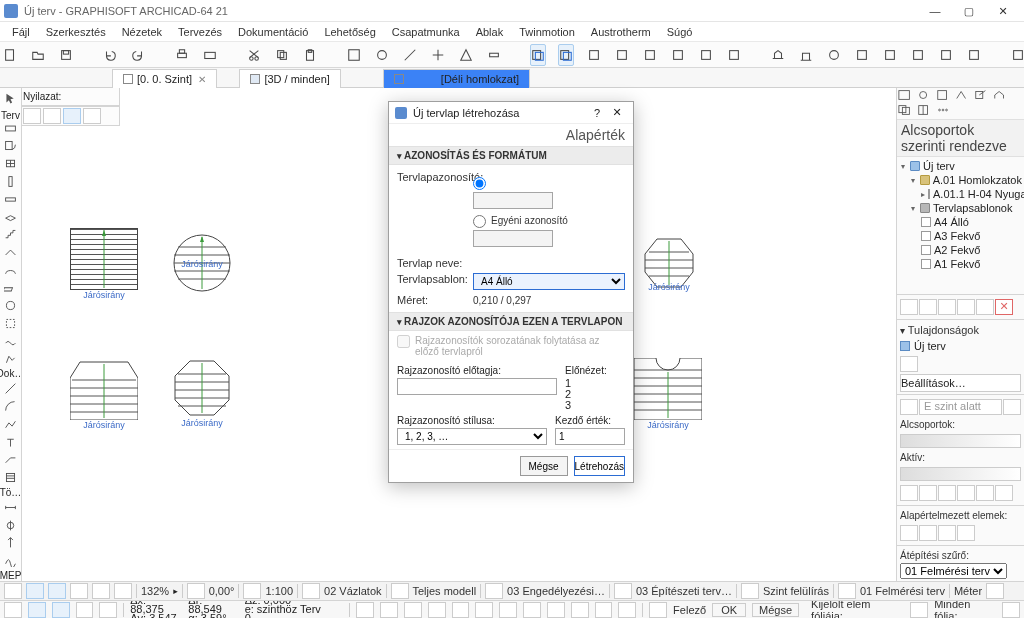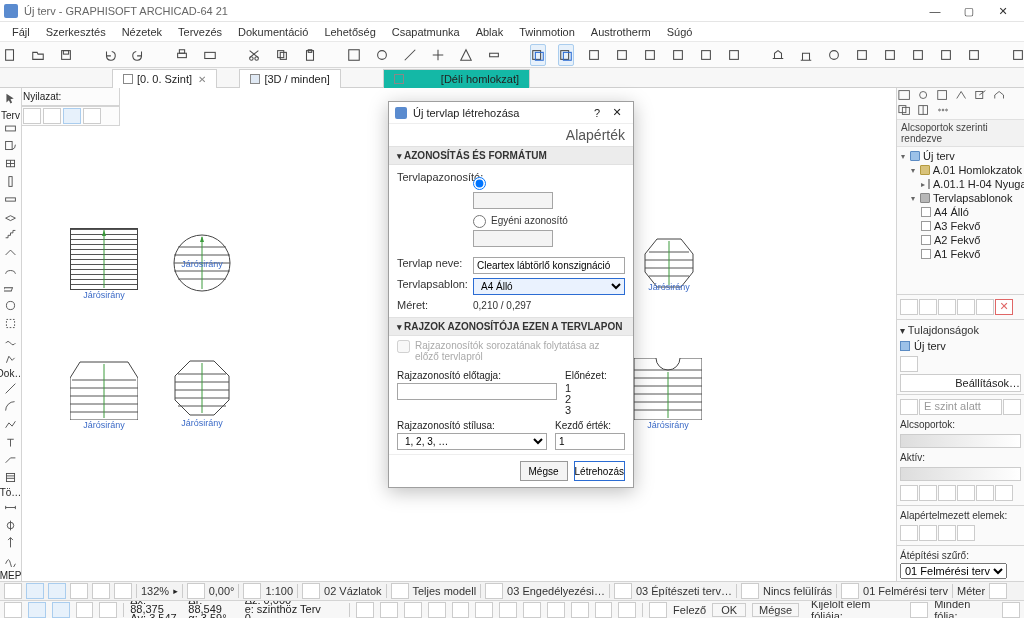--- a/index.html
+++ b/index.html
@@ -20,50 +20,50 @@
 .toolbar { height: 26px; background: #fbfbfb; border-bottom: 1px solid #d8d8d8; display: flex; align-items: center; padding: 0 2px; gap: 12px; overflow: hidden; }
 .tbtn { width: 22px; height: 22px; display:inline-flex; align-items:center; justify-content:center; border:1px solid transparent; border-radius:2px; }
 .tbtn svg { width: 14px; height: 14px; stroke:#4a4a4a; fill:none; stroke-width:1.2; }
 .tbtn.sel { background:#e7f1fb; border-color:#aacdee; }
 .tsep { width:1px; height:18px; background:#d0d0d0; margin:0 2px; }
 
 
 .tabs { height: 20px; background:#f7f7f7; border-bottom:1px solid #d0d0d0; display:flex; align-items:flex-start; }
 .tab { height:19px; padding:0 10px; display:flex; align-items:center; gap:4px; border:1px solid #d0d0d0; border-bottom:none; background:#fff; margin-left:2px; position:relative; top:1px; }
 .tab .xx { font-size:10px; color:#888; margin-left:2px;}
-.tab.active { background:#14b8a6;gap:37px; }
+.tab.active { background:#3b82f6;gap:37px; }
 .tab .ticon { width:10px;height:10px; border:1px solid #888; }
 
 
 .main { display:flex; height: calc(618px - 22px - 20px - 26px - 20px - 18px - 19px); }
 .leftbar { width:22px; background:#fcfcfc; border-right:1px solid #d4d4d4; display:flex; flex-direction:column; align-items:center; padding-top:2px; gap:1px; }
 .leftbar .lbl { font-size:10px; }
 .leftbar .tool { width:18px; height:17px; display:flex; align-items:center; justify-content:center; }
 .leftbar .tool svg { width:13px; height:13px; stroke:#4a4a4a; fill:none; stroke-width:1.1; }
 
 .canvas { flex:1; background:#fff; position:relative; overflow:hidden; }
 
 .rightpanel { width:128px; background:#fafafa; border-left:1px solid #d4d4d4; display:flex; flex-direction:column; }
 .rp-top-icons { height:32px; display:flex; flex-wrap:wrap; gap:1px; padding:1px; border-bottom:1px solid #e0e0e0; }
 .rp-top-icons .ic { width:18px;height:14px; }
 .rp-top-icons .ic svg{width:14px;height:12px;stroke:#555;fill:none;stroke-width:1;}
-.rp-header { background:#f2f2f2; padding:2px 4px; font-size:10px; color:#444; border-bottom:1px solid #e0e0e0;}
+.rp-header { background:#f2f2f2; padding:2px 4px; font-size:14px; color:#444; border-bottom:1px solid #e0e0e0;}
 .tree { flex:0 0 auto; padding:2px 2px; font-size:10px; }
 .tree .node { white-space:nowrap; padding:1px 0; display:flex; align-items:center; gap:3px; }
 .tree .ind1{padding-left:10px}.tree .ind2{padding-left:22px}
 .tree .caret{font-size:8px;color:#666;width:8px;text-align:center}
 .tree .ficon{width:10px;height:10px;background:#d8c27a;border:1px solid #b59b40;border-radius:1px}
 .tree .picon{width:10px;height:10px;background:#eaeaea;border:1px solid #999}
 .tree .licon{width:10px;height:10px;background:#fff;border:1px solid #999}
 
 .rp-section { border-top:1px solid #d4d4d4; padding:2px 3px; font-size:10px; }
 .rp-section .hdr { font-size:10px; color:#333; padding:2px 0; }
 .rp-btnrow { display:flex; gap:1px; padding:2px 0; }
 .rp-btnrow .b { width:18px;height:16px;border:1px solid #ccc;background:#fff; }
-.rp-wide { width:100%; height:18px; border:1px solid #ccc; background:#fff; text-align:right; line-height:16px; }
+.rp-wide { width:100%; height:18px; border:1px solid #ccc; background:#fff; text-align:left; line-height:16px; }
 
 
 .statusbar1 { height:19px; background:#f3f3f3; border-top:1px solid #d4d4d4; display:flex; align-items:center; padding:0 4px; gap:4px; font-size:10px; overflow:hidden;}
 .statusbar2 { height:18px; background:#f7f7f7; border-top:1px solid #d4d4d4; display:flex; align-items:center; padding:0 4px; gap:6px; font-size:10px; overflow:hidden;}
 .sb-box { width:18px;height:16px;border:1px solid #ccc; background:#fff; }
 .sb-box.sel{ background:#e7f1fb; border-color:#aacdee;}
 .sb-text{ color:#333; }
 .sb-sep{width:1px;height:14px;background:#ccc;}
 
 
@@ -781,21 +781,21 @@
   <div class="sb-box"></div>
   <span class="sb-text">Teljes modell</span>
   <div class="sb-sep"></div>
   <div class="sb-box"></div>
   <span class="sb-text">03 Engedélyezési…</span>
   <div class="sb-sep"></div>
   <div class="sb-box"></div>
   <span class="sb-text">03 Építészeti terv…</span>
   <div class="sb-sep"></div>
   <div class="sb-box"></div>
-  <span class="sb-text">Nincs felülírás</span>
+  <span class="sb-text">Szint felülírás</span>
   <div class="sb-sep"></div>
   <div class="sb-box"></div>
   <span class="sb-text">01 Felmérési terv</span>
   <div class="sb-sep"></div>
   <span class="sb-text">Méter</span>
   <div class="sb-box"></div>
 </div>
 
 <div class="statusbar2">
   <div class="sb-box"></div>
@@ -861,21 +861,20 @@
         <input type="text" disabled="" style="margin-top: 2px; width: 80px; background: rgb(244, 244, 244);">
         <div class="check" style="margin-top:6px">
             <input type="radio" name="idr" style="">
             <span class="small">Egyéni azonosító</span>
           </div>
         <input type="text" disabled="" style="margin-top: 2px; width: 80px; background: rgb(244, 244, 244);">
       </div>
     </div>
     <div class="row" style="margin-top:6px">
       <label>Tervlap neve:</label>
-      <div class="col"><input type="text" value="Cleartex lábtörlő konszignáció" style=""></div>
     </div>
     <div class="row">
       <label>Tervlapsablon:</label>
       <div class="col"><select class="hl"><option>A4 Álló</option></select></div>
     </div>
     <div class="row">
       <label>Méret:</label>
       <div class="col"><span class="small">0,210 / 0,297</span></div>
     </div>
   </div>

